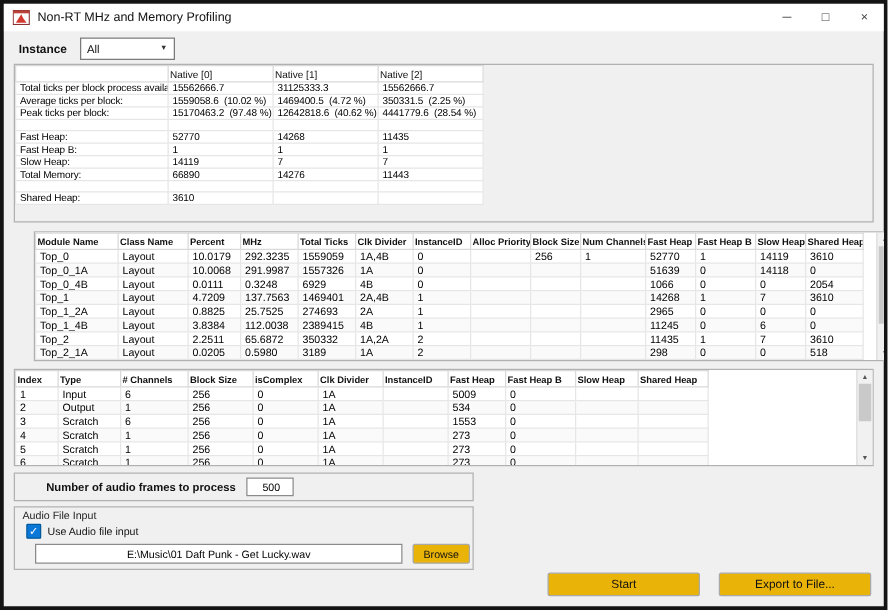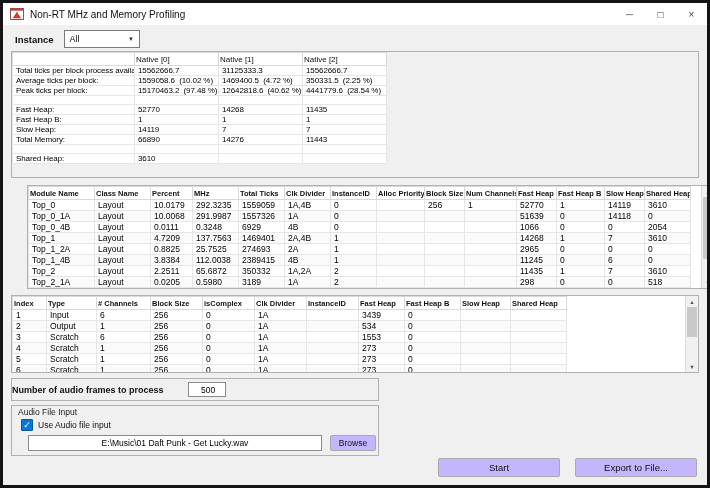--- a/index.html
+++ b/index.html
@@ -25,21 +25,21 @@
               display:flex; align-items:center; }
   .dd-val { flex:1; font-size:9px; padding:0 5px; color:#111; }
   .dd-arrow { width:15px; text-align:center; font-size:6px; color:#333; }
 
   
   .panel { position:absolute; border:1px solid #b1b1b1; overflow:hidden; }
   .panel-summary { left:8px; top:48px;  width:688px; height:127px; background:#f0f0f0; }
   .panel-modules { left:24px; top:182px; width:688px; height:104px; background:#ffffff; }
   .panel-buffers { left:8px; top:292px; width:688px; height:78px;  background:#ffffff; }
   .panel-frames  { left:8px; top:375px; width:368px; height:23px;  background:#f0f0f0;
-                   display:flex; align-items:center; padding-left:0; gap:24px; overflow:hidden; }
+                   display:flex; align-items:center; padding-left:25px; gap:8px; overflow:hidden; }
   .panel-audio   { left:8px; top:402px; width:368px; height:51px;  background:#f0f0f0; }
 
   
   .tbl { border-collapse:collapse; table-layout:fixed; background:#fff; }
   .tbl th { background:#fff; font-weight:bold; font-size:7.5px; height:13px;
             border:1px solid #d9d9d9; text-align:left; overflow:hidden;
             white-space:nowrap; padding:0 1px; color:#111; }
   .tbl td { font-size:8.5px; height:10px; line-height:10px; border:1px solid #e6e6e6;
             white-space:nowrap; overflow:hidden; padding:0 3px; background:#fff; color:#000; }
   .tbl th.filler, .tbl td.filler { border-top:none; border-right:none; border-bottom:none; }
@@ -59,21 +59,21 @@
   .sb-down { margin-top:auto; }
   .sb-thumb { flex:none; margin:0 1px; background:#c9c9c9; }
   .panel-modules .sb-thumb { height:62px; }
   .panel-buffers .sb-thumb { height:30px; }
 
   
   .txt { border:1px solid #8a8a8a; background:#fff; font-family:inherit; color:#000;text-align:center; }
   .txt.num { width:38px; height:15px; font-size:8.5px; padding-left:3px; }
   .txt.file { position:absolute; left:16px; top:29px; width:294px; height:16px;
               text-align:center; font-size:8.5px; }
-  .btn { background:#c4b5fd; border:1px solid #a9a9a9; border-radius:2px; font-size:9.5px;
+  .btn { background:#eab308; border:1px solid #a9a9a9; border-radius:2px; font-size:9.5px;
          font-family:inherit; color:#111; display:flex; align-items:center; justify-content:center;
          cursor:default; }
   .btn.browse { position:absolute; left:318px; top:29px; width:46px; height:16px; font-size:8.5px; }
   .btn.start  { position:absolute; left:435px; top:455px; width:122px; height:19px; }
   .btn.export { position:absolute; left:572px; top:455px; width:122px; height:19px; }
 
   
   .panel-title { position:absolute; left:6px; top:1px; font-size:8.5px; color:#222; }
   .chk-row { position:absolute; left:9px; top:13px; display:flex; align-items:center; gap:5px; }
   .chk { width:12px; height:12px; background:#0b78d7; border:1px solid #005a9e; border-radius:1px;
@@ -406,21 +406,21 @@
         </thead>
         <tbody>
           <tr>
             <td>1</td>
             <td>Input</td>
             <td>6</td>
             <td>256</td>
             <td>0</td>
             <td>1A</td>
             <td></td>
-            <td>3439</td>
+            <td>5009</td>
             <td>0</td>
             <td></td>
             <td></td>
             <td class="filler"></td>
           </tr>
           <tr>
             <td>2</td>
             <td>Output</td>
             <td>1</td>
             <td>256</td>

